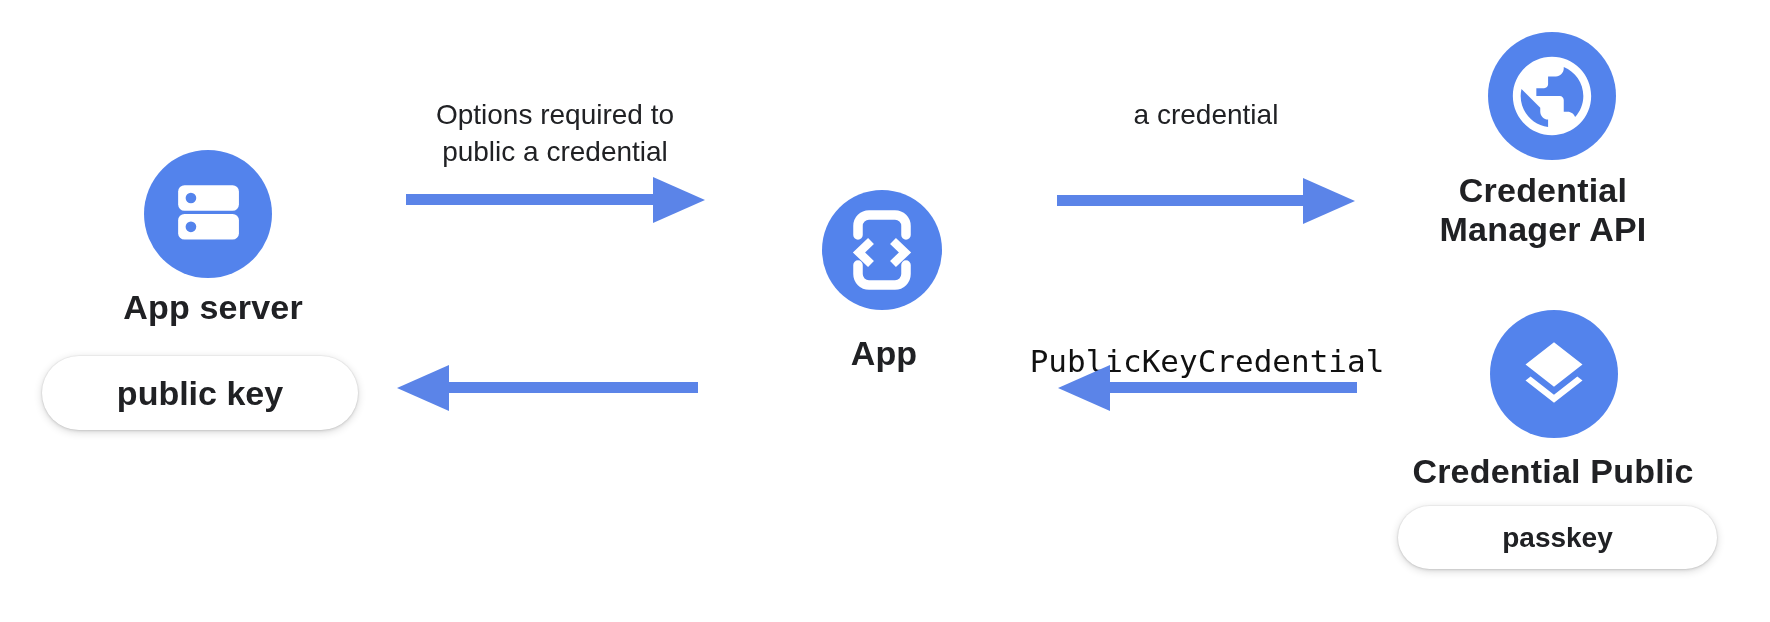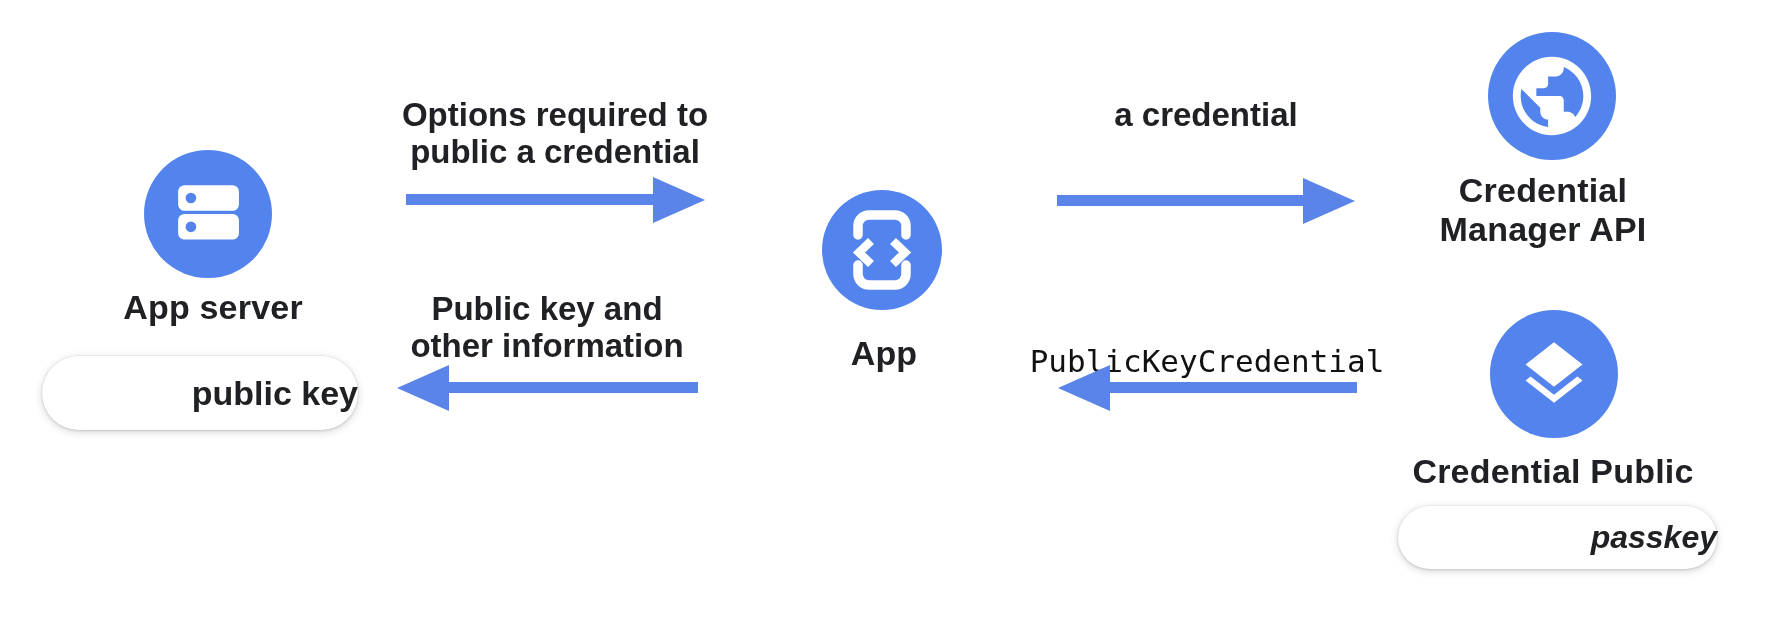--- a/index.html
+++ b/index.html
@@ -25,42 +25,42 @@
     text-align: center;
     font-size: 34px;
     font-weight: 700;
     letter-spacing: 0.2px;
     color: #202124;
     line-height: 39px;
   }
   .arrow-label {
     position: absolute;
     text-align: center;
-    font-size: 33px;
-    font-weight: 700;
+    font-size: 28px;
+    font-weight: 400;
     color: #202124;
     line-height: 37px;
   }
   .mono-label {
     position: absolute;
     text-align: center;
     font-family: "DejaVu Sans Mono", monospace;
     font-size: 31px;
     font-weight: 400;
     color: #111111;
     margin-top: 12px;
   }
   .pill {
     position: absolute;
     background: #ffffff;
     border-radius: 999px;
     box-shadow: 0 0 0 1px rgba(0,0,0,0.03), 0 2px 8px rgba(0,0,0,0.16), 0 1px 3px rgba(0,0,0,0.10);
     display: flex;
     align-items: center;
-    justify-content: flex-end;
+    justify-content: center;
     font-weight: 600;
     color: #202124;
   }
   .arrow { position: absolute; height: 46px; }
   .arrow .shaft {
     position: absolute;
     top: 17px;
     height: 11px;
     background: #5B84E8;
   }
@@ -97,24 +97,20 @@
 
   <div class="arrow-label" style="left:355px; top:96px; width:400px;">
     <div>Options required to</div>
     <div>public a credential</div>
   </div>
   <div class="arrow dir-right" style="left:406px; top:177px; width:299px;">
     <div class="shaft"></div>
     <div class="head"></div>
   </div>
 
-  <div class="arrow-label" style="left:347px; top:290px; width:400px;">
-    <div>Public key and</div>
-    <div>other information</div>
-  </div>
   <div class="arrow dir-left" style="left:397px; top:365px; width:301px;">
     <div class="shaft"></div>
     <div class="head"></div>
   </div>
 
   <div class="circle" style="left:822px; top:190px; width:120px; height:120px;">
     <svg width="120" height="120" viewBox="0 0 120 120">
       <path d="M36 45 v-9 a11 11 0 0 1 11 -11 h26 a11 11 0 0 1 11 11 v9" fill="none" stroke="#ffffff" stroke-width="9.5" stroke-linecap="round"></path>
       <path d="M36 75 v9 a11 11 0 0 0 11 11 h26 a11 11 0 0 0 11 -11 v-9" fill="none" stroke="#ffffff" stroke-width="9.5" stroke-linecap="round"></path>
       <path d="M49 51 L37 62.5 L49 74" fill="none" stroke="#ffffff" stroke-width="8.5" stroke-linejoin="miter"></path>
@@ -146,17 +142,17 @@
     <div>Credential</div>
     <div>Manager API</div>
   </div>
 
   <div class="circle" style="left:1490px; top:310px; width:128px; height:128px;">
     <svg width="76" height="76" viewBox="0 0 24 24">
       <path fill="#ffffff" d="M11.99 18.54l-7.37-5.73L3 14.07l9 7 9-7-1.63-1.27-7.38 5.74zM12 16l7.36-5.73L21 9l-9-7-9 7 1.63 1.27L12 16z"></path>
     </svg>
   </div>
   <div class="node-label" style="left:1403px; top:452px; width:300px;">Credential Public</div>
-  <div class="pill" style="left:1398px; top:506px; width:319px; height:63px; font-size:32px;font-style:italic;">
+  <div class="pill" style="left:1398px; top:506px; width:319px; height:63px; font-size:28px;">
     <span>passkey</span>
   </div>
 
 </div>
 
 </body></html>

